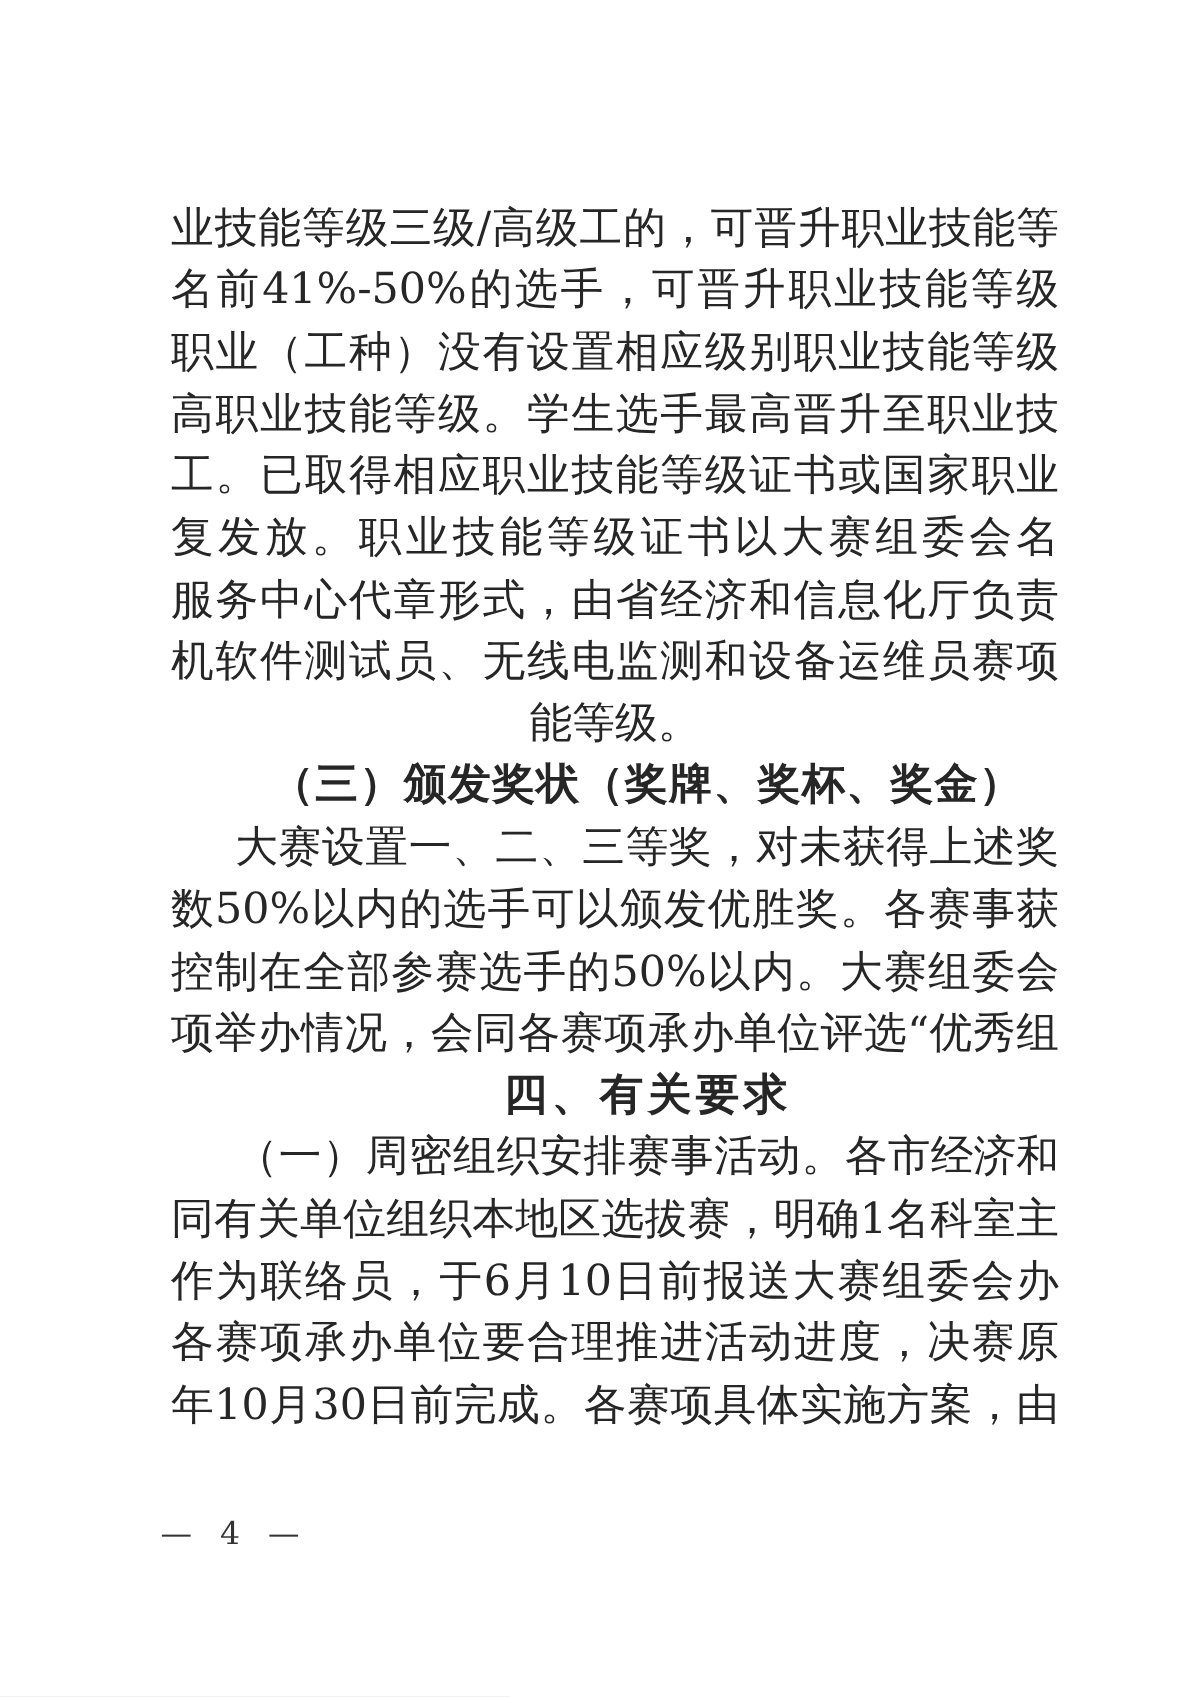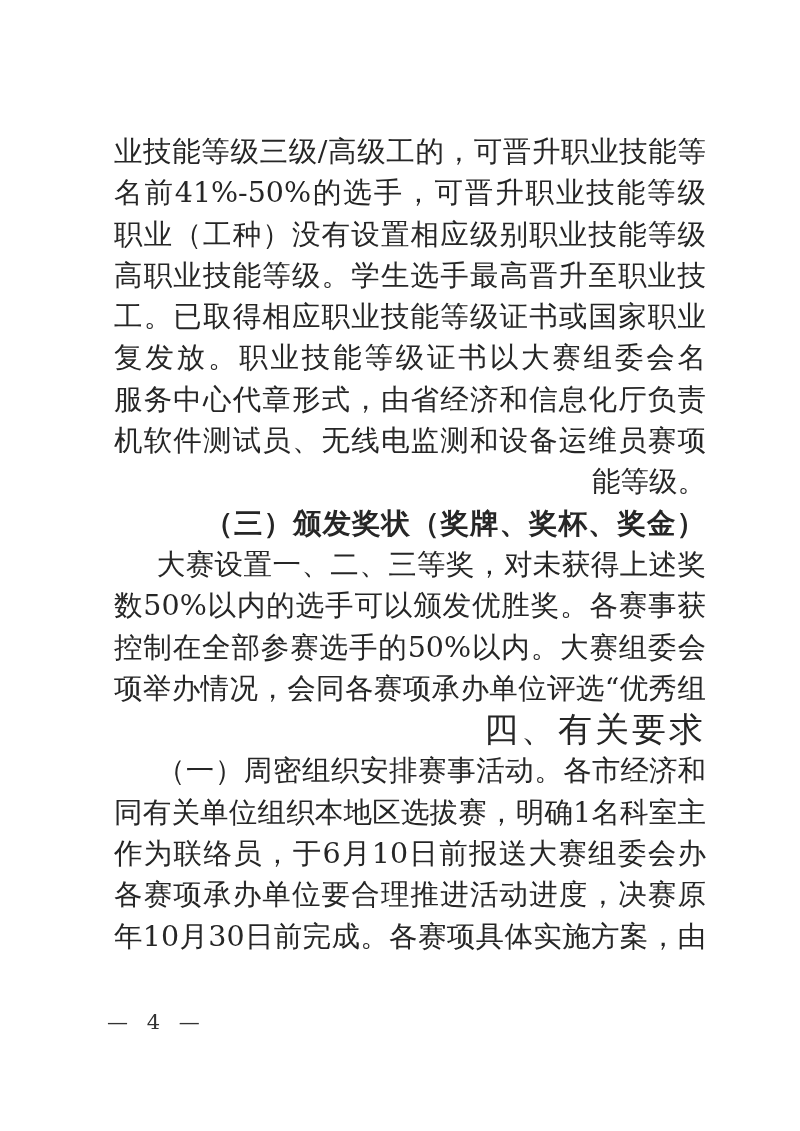--- a/index.html
+++ b/index.html
@@ -18,40 +18,40 @@
     position: absolute;
     left: 114px;
     top: 131px;
     width: 592px;
   }
   .line {
     font-size: 28.5px;
     line-height: 41.3px;
     height: 41.3px;
     overflow: hidden;
-    text-align: right;
+    text-align: center;
     white-space: nowrap;
   }
   .line.justify {
     white-space: normal;
     text-align: justify;
     text-align-last: justify;
   }
   .line.indent {
     text-indent: 1.5em;
   }
   .line.heading-kai {
     font-weight: bold;
     letter-spacing: 1px;
     font-family: Liberation Serif, serif;
   }
   .line.heading-hei {
-    font-weight: normal;
+    font-weight: bold;
     font-family: "DejaVu Sans", sans-serif;
-    font-size: 34px;
+    font-size: 29px;
     letter-spacing: 3px;
   }
   .seg-bold {
     font-weight: normal;
     letter-spacing: 0.5px;
   }
   .footer {
     position: absolute;
     left: 107px;
     top: 1007px;

